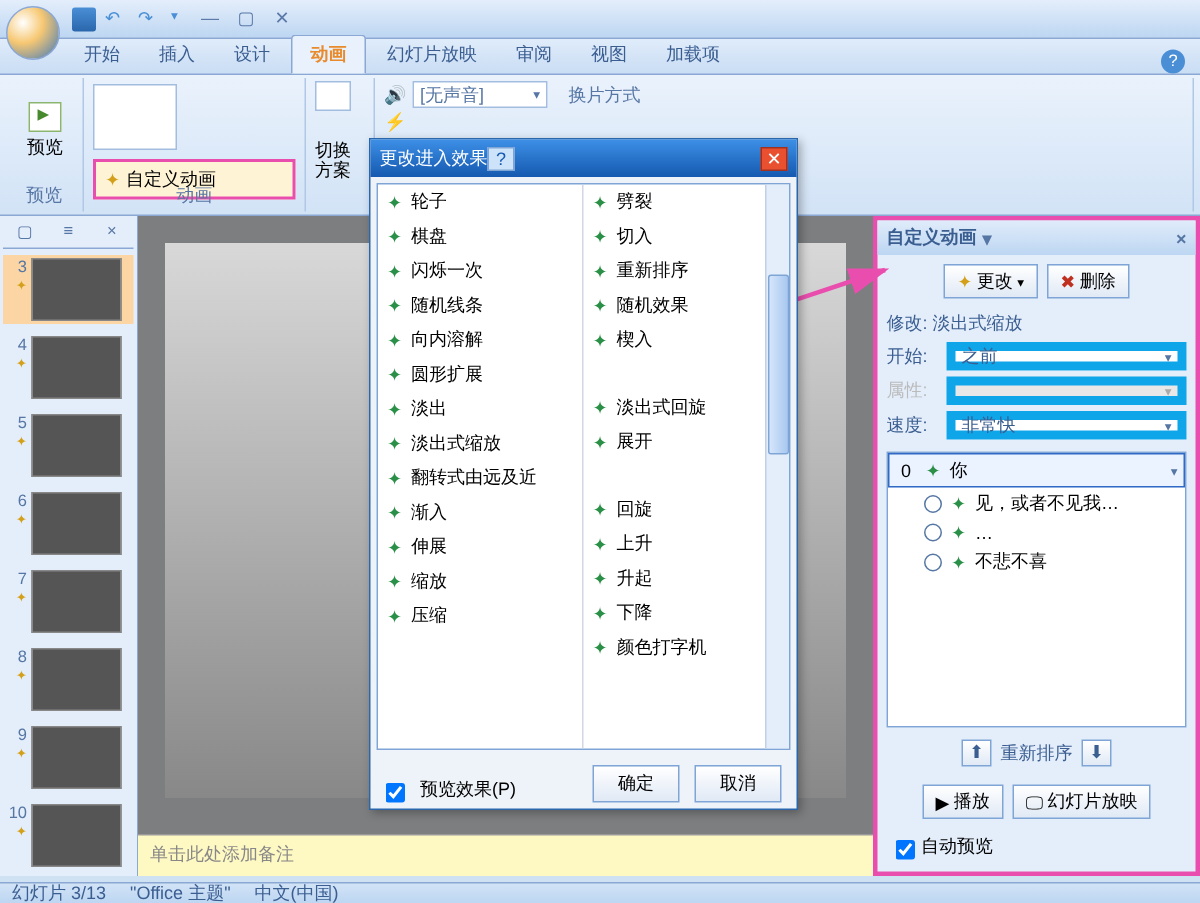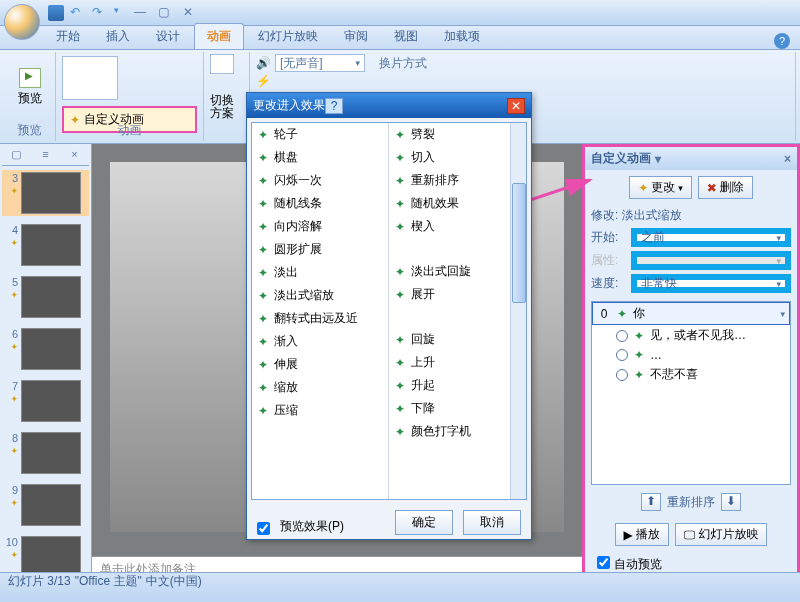--- a/index.html
+++ b/index.html
@@ -32,43 +32,43 @@
 .slide-panel{width:92px;background:#e4eefb;border-right:1px solid #8ba8d4;overflow-y:auto;padding:4px 2px}
 .slide-panel-tabs{height:18px;display:flex;border-bottom:1px solid #8ba8d4;margin-bottom:4px}
 .sp-tab{flex:1;text-align:center;font-size:11px;color:#5676a4;cursor:pointer}
 .thumb{display:flex;gap:3px;margin-bottom:6px;padding:2px}
 .thumb.sel{background:#fbd5a4}
 .thumb-num{width:14px;font-size:11px;color:#5676a4;text-align:right}
 .thumb-img{width:60px;height:42px;background:#555;border:1px solid #888}
 .thumb-star{font-size:9px;color:#d4a01a}
 .editor{flex:1;background:#7c7e80;position:relative;padding:18px}
 .slide-canvas{width:100%;height:calc(100% - 34px);background:linear-gradient(#d8d8d8,#888)}
-.notes{position:absolute;bottom:0;left:0;right:0;height:28px;background:#ffffff;border-top:1px solid #999;padding:4px 8px;color:#888}
+.notes{position:absolute;bottom:0;left:0;right:0;height:28px;background:#fef9c3;border-top:1px solid #999;padding:4px 8px;color:#888}
 .anim-pane{width:218px;background:#e4eefb;border:3px solid #e94eae;display:flex;flex-direction:column}
 .ap-title{background:linear-gradient(#e0ecfa,#bdd6f2);padding:3px 6px;display:flex;align-items:center;gap:4px;color:#3b5e91;font-weight:bold}
 .ap-title .close{margin-left:auto;color:#5676a4;cursor:pointer}
 .ap-title .dd{color:#5676a4;cursor:pointer}
 .ap-body{padding:6px;flex:1;display:flex;flex-direction:column;gap:4px}
 .ap-btns{display:flex;gap:6px;justify-content:center;margin-bottom:4px}
 .ap-btn{background:linear-gradient(#fff,#e0e9f5);border:1px solid #7fa5d6;padding:2px 8px;display:flex;align-items:center;gap:3px;cursor:pointer}
 .ap-row{display:flex;align-items:center;gap:4px;color:#3b5e91}
 .ap-row label{width:36px}
 .ap-sel{flex:1;border:6px solid #0ea5e9;background:#fff;height:19px;padding:1px 4px;display:flex;align-items:center;justify-content:space-between}
 .ap-sel.disabled{background:#e8e8e8;color:#aaa}
 .ap-list{flex:1;border:1px solid #7fa5d6;background:#fff;margin-top:4px;overflow-y:auto}
 .ap-li{display:flex;align-items:center;gap:6px;padding:2px 4px;cursor:pointer}
 .ap-li.sel{border:1px solid #316ac5;background:#eaf3ff}
 .ap-li .seq{width:14px;text-align:center}
 .clock{width:12px;height:12px;border-radius:50%;border:1px solid #5676a4;background:#fff;position:relative}
 .greenstar{color:#2a8f47}
 .ap-reorder{display:flex;align-items:center;gap:6px;justify-content:center;padding:4px 0;color:#3b5e91}
 .arrow-btn{border:1px solid #7fa5d6;background:linear-gradient(#fff,#e0e9f5);width:20px;height:18px;text-align:center;cursor:pointer}
 .ap-bottom{display:flex;gap:6px;justify-content:center;padding:4px}
-.chk{display:flex;align-items:flex-start;gap:4px;padding:2px 6px}
-.statusbar{position:absolute;bottom:0;left:0;right:0;height:30px;background:linear-gradient(#d2e3f6,#bdd6f2);border-top:1px solid #8ba8d4;display:flex;align-items:flex-start;padding:0 8px;gap:4px;color:#3b5e91;font-size:11px}
+.chk{display:flex;align-items:flex-end;gap:4px;padding:2px 6px}
+.statusbar{position:absolute;bottom:0;left:0;right:0;height:14px;background:linear-gradient(#d2e3f6,#bdd6f2);border-top:1px solid #8ba8d4;display:flex;align-items:center;padding:0 8px;gap:16px;color:#3b5e91;font-size:11px}
 .sb-right{margin-left:auto;display:flex;align-items:center;gap:6px}
 .view-btn{width:16px;height:14px;border:1px solid #7fa5d6;background:#fff;cursor:pointer}
 .zoom-slider{width:90px;height:4px;background:#a3bde0;position:relative}
 .zoom-thumb{position:absolute;width:8px;height:12px;background:#fff;border:1px solid #7fa5d6;top:-4px;left:40px}
 .dialog{position:absolute;left:246px;top:92px;width:286px;height:448px;background:#eef3f9;border:1px solid #2a66ac;box-shadow:2px 2px 6px rgba(0,0,0,.3);z-index:10}
 .dlg-title{background:linear-gradient(#3d8fe6,#1559b0);color:#fff;padding:4px 6px;font-weight:normal;display:flex;align-items:center}
 .dlg-title .dlg-close{margin-left:auto;width:18px;height:16px;background:#e85030;color:#fff;text-align:center;border:1px solid #a03020;cursor:pointer;line-height:14px}
 .dlg-title .dlg-help{width:18px;height:16px;background:#cde3f9;color:#1559b0;text-align:center;border:1px solid #7fa5d6;margin-right:3px;cursor:pointer;line-height:14px}
 .dlg-body{height:378px;display:flex;border:1px solid #7fa5d6;margin:4px;background:#fff;position:relative;overflow:hidden}
 .dlg-col{width:50%;overflow-y:auto}

